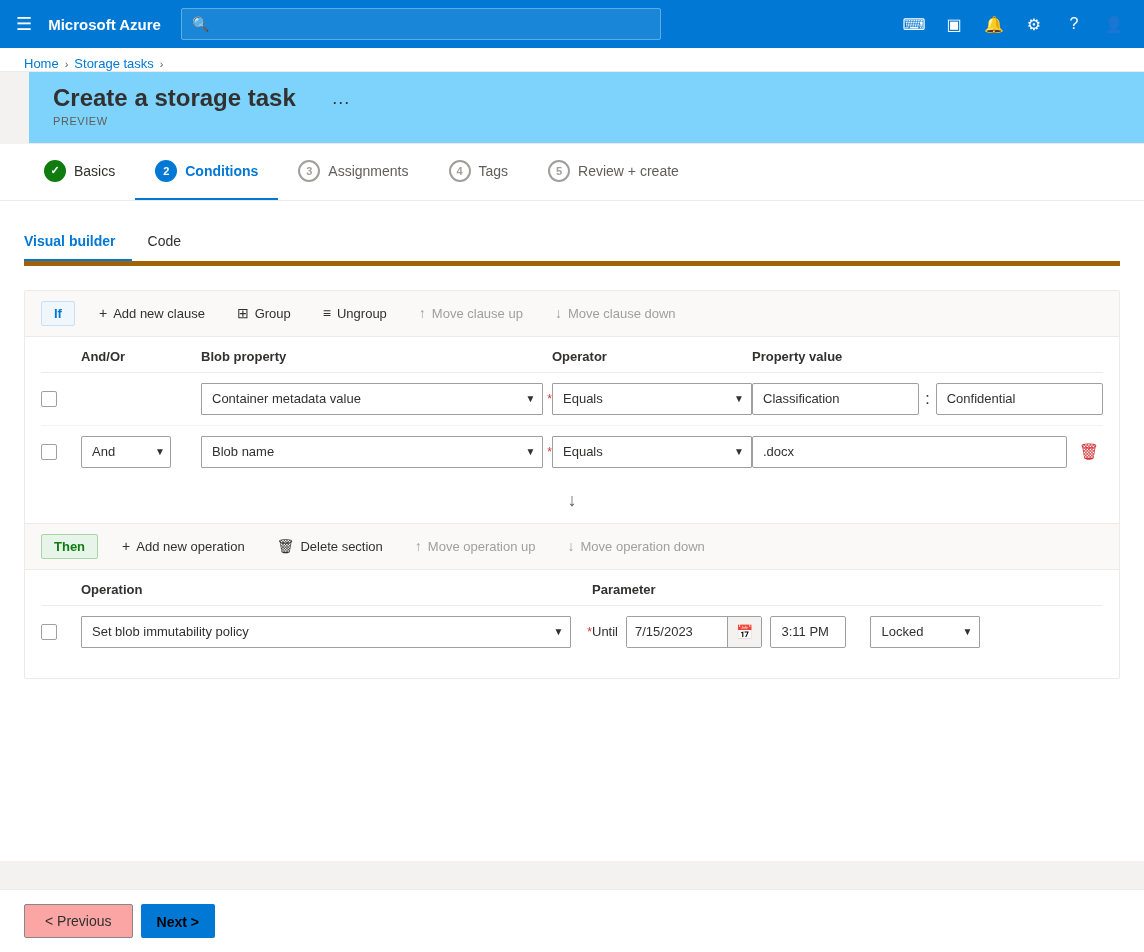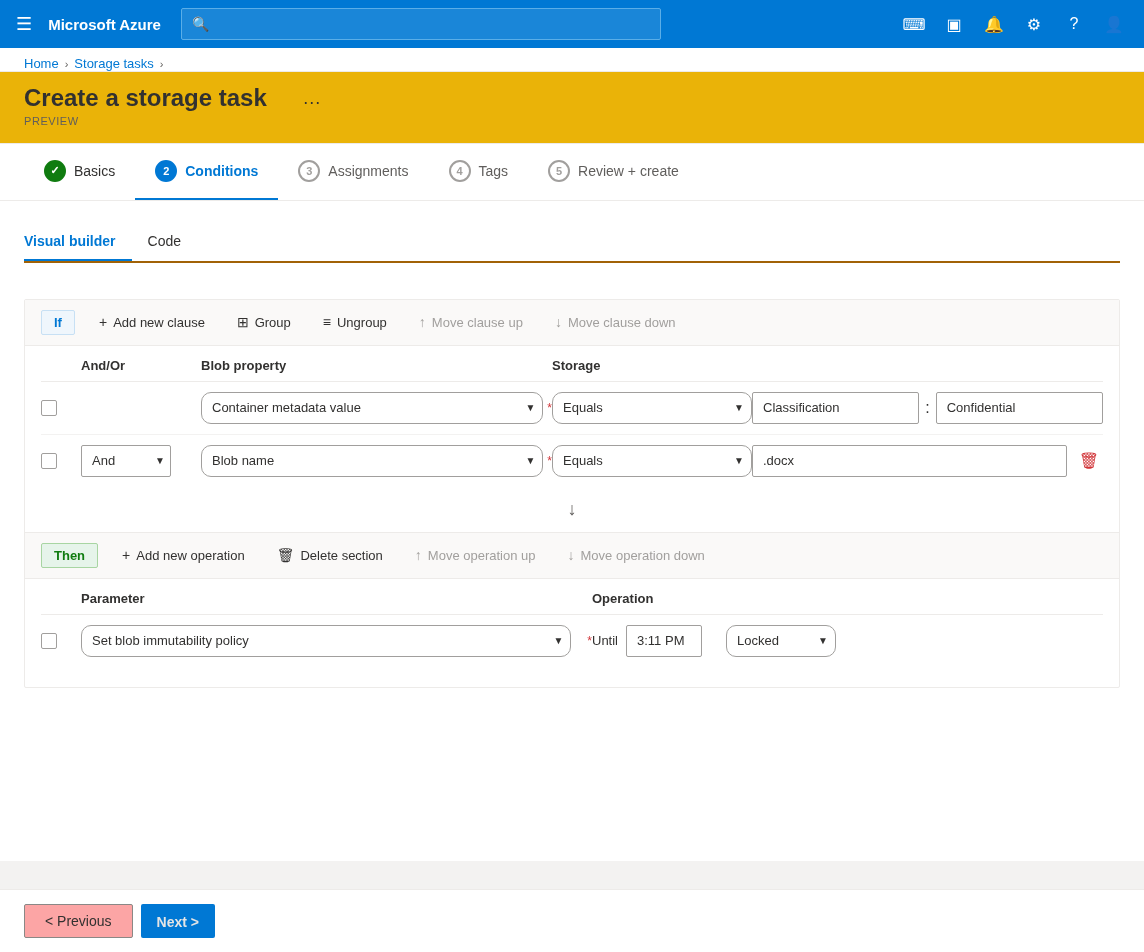--- a/index.html
+++ b/index.html
@@ -74,26 +74,27 @@
       gap: 6px;
       font-size: 13px;
       color: #0078d4;
       border-bottom: 1px solid #edebe9;
     }
     .breadcrumb-sep { color: #605e5c; font-size: 11px; }
     .breadcrumb-link { cursor: pointer; }
 
     
     .page-header {
-      background: #eab308;
+      background: #7dd3fc;
       padding: 12px 24px 16px;
       border-bottom: 1px solid #edebe9;
       display: flex;
       align-items: flex-start;
       gap: 28px;
+      margin-left: 29px;
     }
     .page-title-block {}
     .page-title {
       font-size: 24px;
       font-weight: 600;
       color: #323130;
       line-height: 1.2;
     }
     .page-preview {
       font-size: 11px;
@@ -162,22 +163,22 @@
       background: white;
       margin: 0;
       padding: 24px 24px 0;
       min-height: calc(952px - 48px - 60px - 64px - 56px - 64px);
     }
 
     
     .view-tabs {
       display: flex;
       gap: 0;
-      border-bottom: 2px solid #a16207;
-      margin-bottom: 36px;
+      border-bottom: 5px solid #a16207;
+      margin-bottom: 24px;
     }
     .view-tab {
       padding: 8px 16px 10px;
       cursor: pointer;
       border-bottom: 2px solid transparent;
       font-size: 14px;
       color: #323130;
     }
     .view-tab.active {
       border-bottom: 2px solid #0078d4;
@@ -260,21 +261,21 @@
     .checkbox {
       width: 16px;
       height: 16px;
       border: 1px solid #a19f9d;
       border-radius: 2px;
       cursor: pointer;
     }
     .select-field {
       height: 32px;
       border: 1px solid #a19f9d;
-      border-radius: 10px;
+      border-radius: 1px;
       padding: 0 30px 0 10px;
       font-size: 13px;
       color: #323130;
       background: white;
       cursor: pointer;
       appearance: none;
       width: 100%;
       position: relative;
     }
     .select-wrapper {
@@ -433,21 +434,21 @@
       color: #323130;
       font-size: 14px;
       cursor: pointer;
       border-radius: 2px;
     }
     .btn-primary {
       height: 34px;
       padding: 10px 16px;
       border: none;
       background: #0078d4;
-      color: #e5e5e5;
+      color: #000000;
       font-size: 14px;
       cursor: pointer;
       border-radius: 2px;
       font-weight: 600;
     }
 
     .spacer { flex: 1; }
 
     .and-or-wrapper {
       position: relative;
@@ -559,21 +560,22 @@
         <span class="action-icon">↓</span>
         <span>Move clause down</span>
       </div>
     </div>
 
     <div class="clause-table">
       <div class="clause-header">
         <div></div>
         <div>And/Or</div>
         <div>Blob property</div>
-        <div>Storage</div>
+        <div>Operator</div>
+        <div>Property value</div>
       </div>
 
       <div class="clause-row">
         <div>
           <div class="checkbox"></div>
         </div>
         <div></div>
         <div>
           <div style="display:flex;align-items:center;gap:2px;">
             <div class="select-wrapper" style="flex:1;">
@@ -661,41 +663,45 @@
       </div>
       <div class="section-action disabled">
         <span class="action-icon">↓</span>
         <span>Move operation down</span>
       </div>
     </div>
 
     <div class="operation-table">
       <div class="operation-header">
         <div></div>
+        <div>Operation</div>
         <div>Parameter</div>
-        <div>Operation</div>
       </div>
       <div class="operation-row">
         <div>
           <div class="checkbox"></div>
         </div>
         <div>
           <div style="display:flex;align-items:center;gap:14px;">
             <div class="select-wrapper" style="flex:1;">
               <select class="select-field">
                 <option>Set blob immutability policy</option>
               </select>
               <span class="chevron">▼</span>
             </div>
             <span class="required-star">*</span>
           </div>
         </div>
         <div>
           <div class="param-group">
             <span class="param-label">Until</span>
+            <div class="date-input-wrapper">
+              <input class="date-input" type="text" value="7/15/2023" style="">
+              <button class="calendar-icon-btn">📅</button>
+            </div>
             <input class="time-input text-input" type="text" value="3:11 PM" style="">
             <div class="select-wrapper" style="width:110px;margin-left:16px;">
               <select class="select-field" style="width:110px;">
                 <option>Locked</option>
                 <option>Unlocked</option>
               </select>
               <span class="chevron">▼</span>
             </div>
           </div>
         </div>

